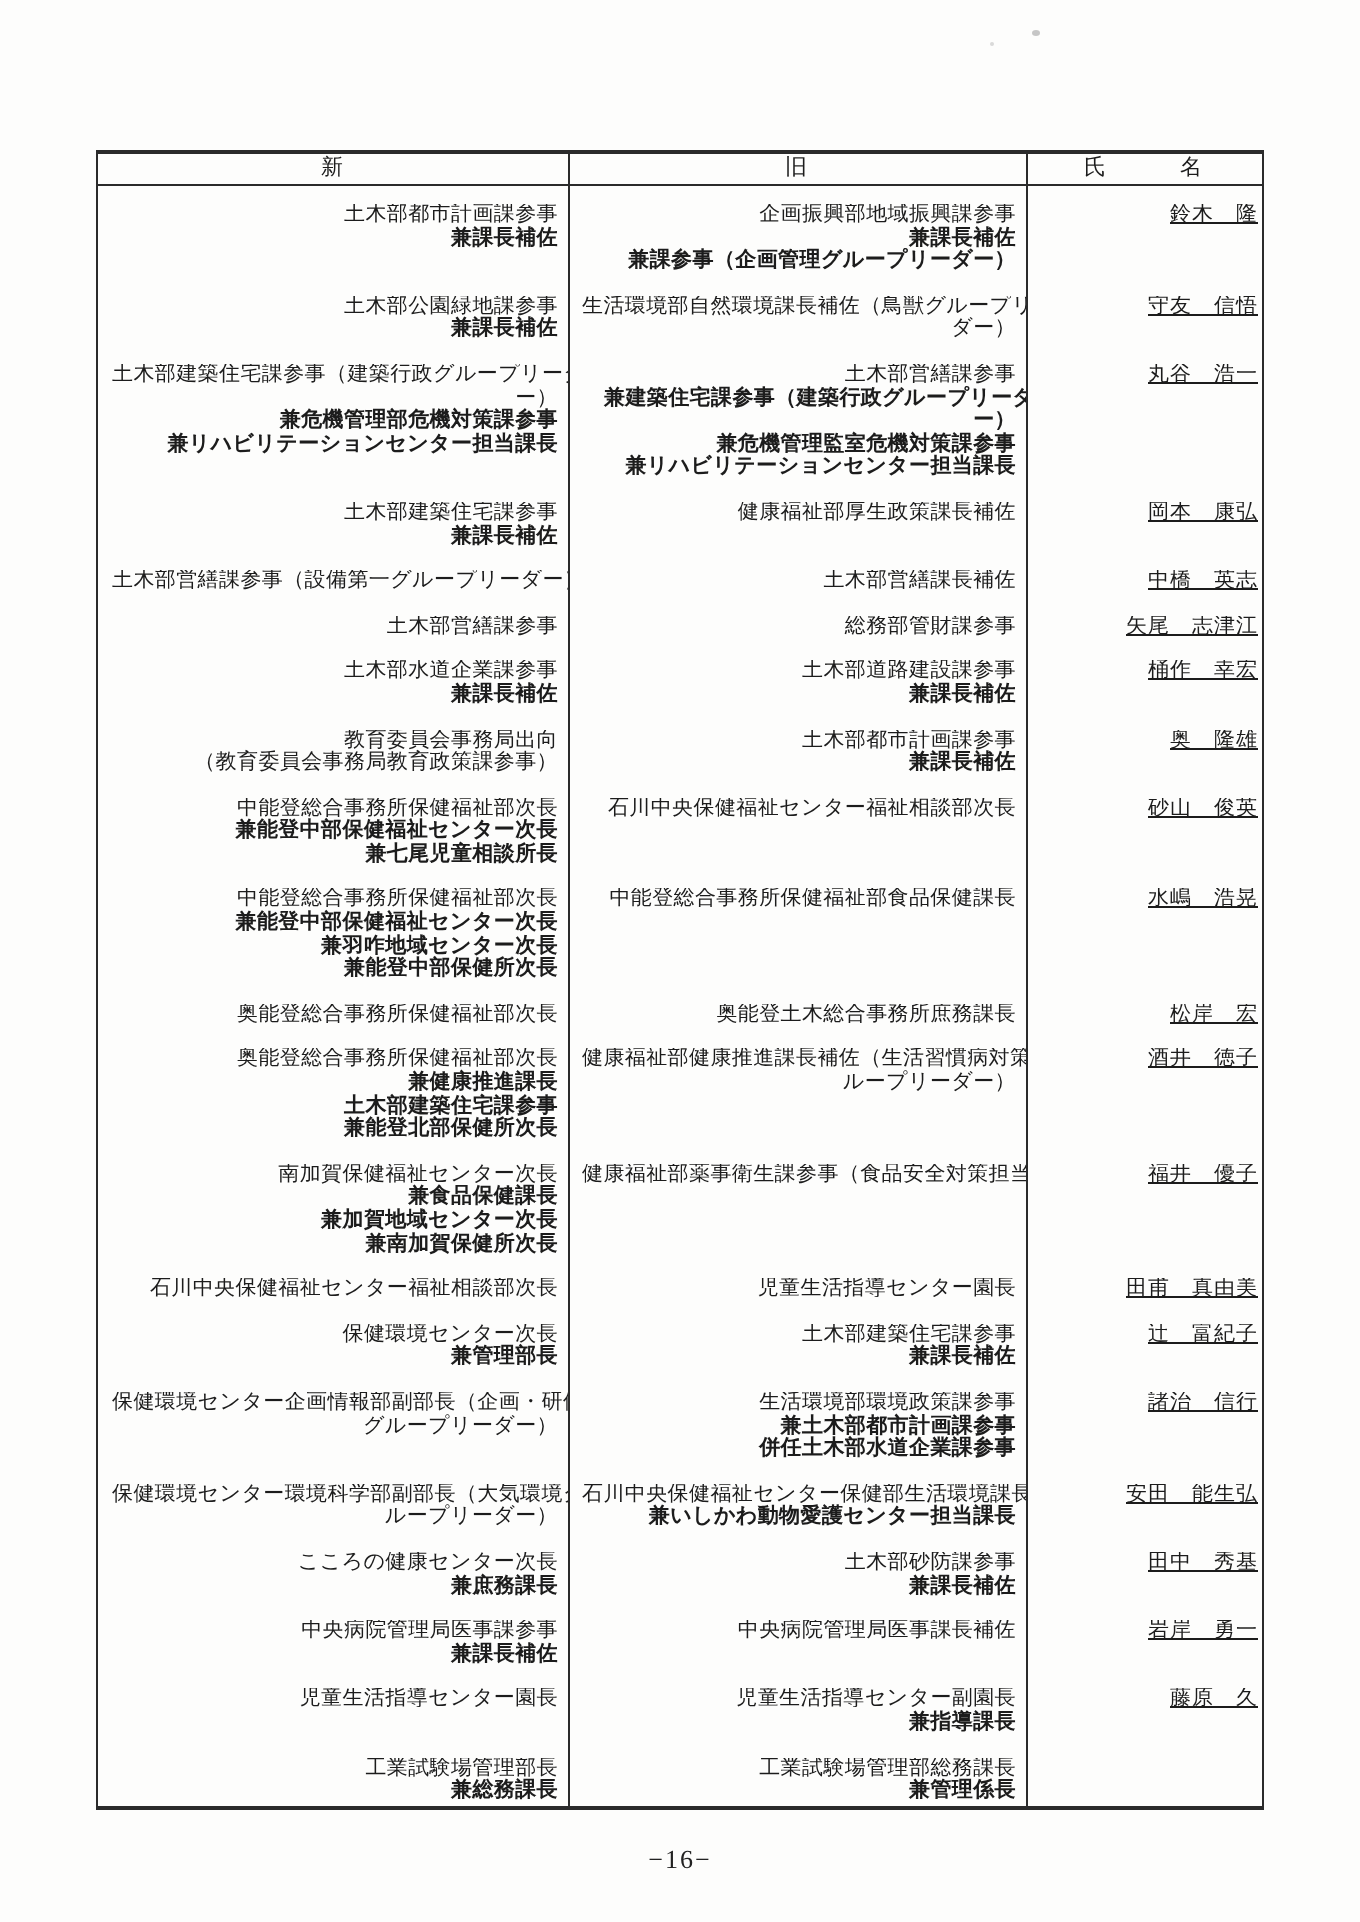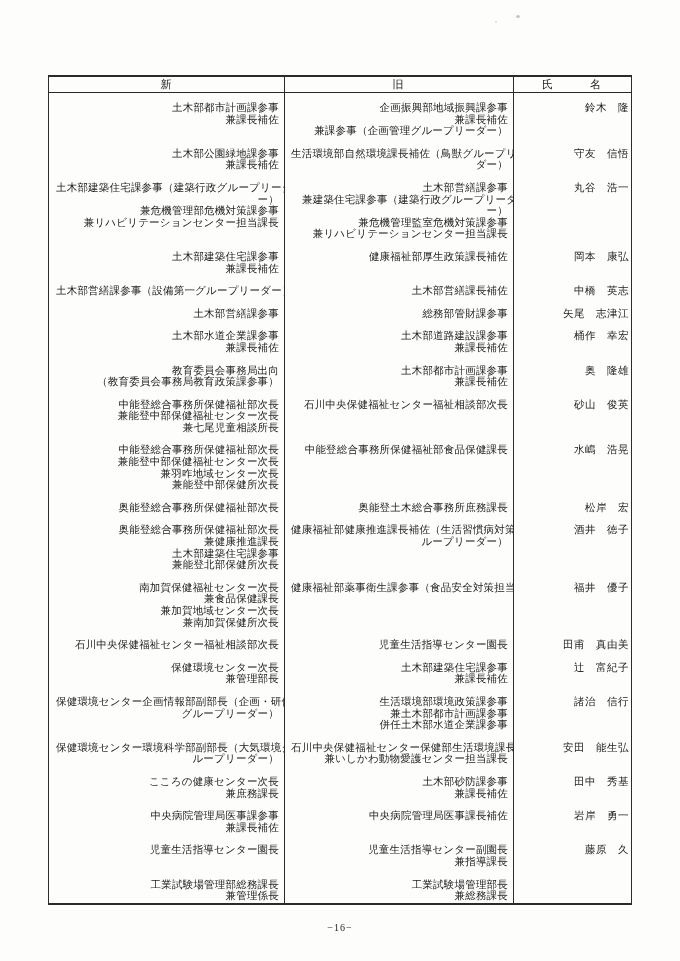--- a/index.html
+++ b/index.html
@@ -37,29 +37,29 @@
   .tbody{padding-top:9px;text-align:right;}
   .trow{
     display:grid;grid-template-columns:235px 229px 1fr;
     padding-bottom:11px;
   }
   .cell{padding:0 5px 0 7px;overflow:hidden;}
   .cell .ln{
     font-size:10.5px;line-height:11.6px;white-space:nowrap;
     letter-spacing:0.2px;
   }
-  .cell .ln.ind{padding-left:11px;}
-  .namecell{padding:0 2px 0 8px;overflow:hidden;}
+  .cell .ln.ind{padding-left:11px;font-weight:bold;}
+  .namecell{padding:0 2px 0 8px;overflow:hidden;text-decoration:underline;}
   .namecell .nm{
     font-size:10.5px;line-height:11.6px;white-space:nowrap;letter-spacing:0.5px;
   }
 
   .pageno{
     position:absolute;left:0;right:0;top:922px;text-align:center;
-    font-size:10px;letter-spacing:1px;color:#222;
+    font-size:13px;letter-spacing:1px;color:#222;
   }
 </style>
 </head>
 <body>
 
 <div class="page">
 
   <span class="speck s1"></span>
   <span class="speck s2"></span>
 
@@ -329,25 +329,25 @@
           <div class="cell">
             <div class="ln">児童生活指導センター副園長</div>
             <div class="ln ind">兼指導課長</div>
           </div>
           <div class="namecell">
             <div class="nm">藤原　久</div>
           </div>
         </div>
         <div class="trow">
           <div class="cell">
+            <div class="ln">工業試験場管理部長</div>
+            <div class="ln ind">兼総務課長</div>
+          </div>
+          <div class="cell">
             <div class="ln">工業試験場管理部総務課長</div>
             <div class="ln ind">兼管理係長</div>
           </div>
-          <div class="cell">
-            <div class="ln">工業試験場管理部長</div>
-            <div class="ln ind">兼総務課長</div>
-          </div>
         </div>
       </div>
   </div>
 
   <div class="pageno">−16−</div>
 </div>
 
 </body></html>

